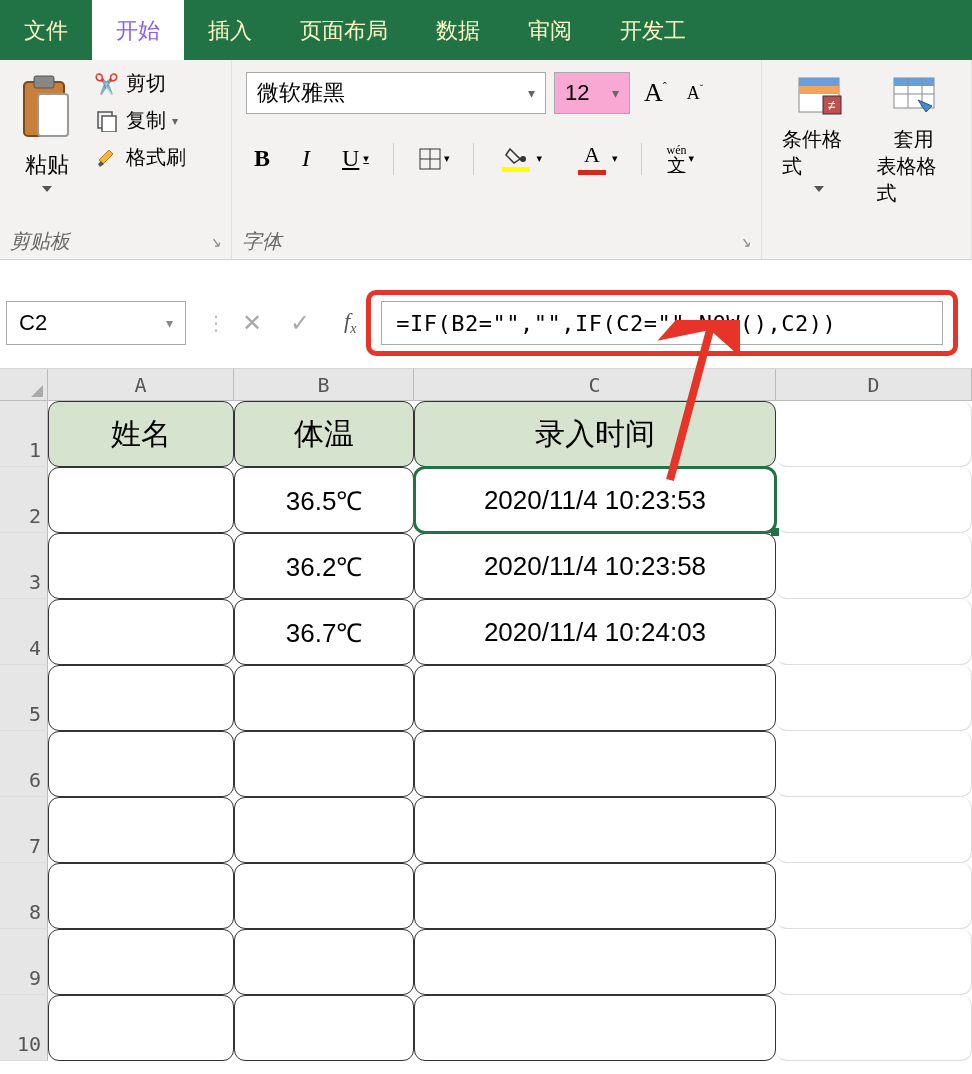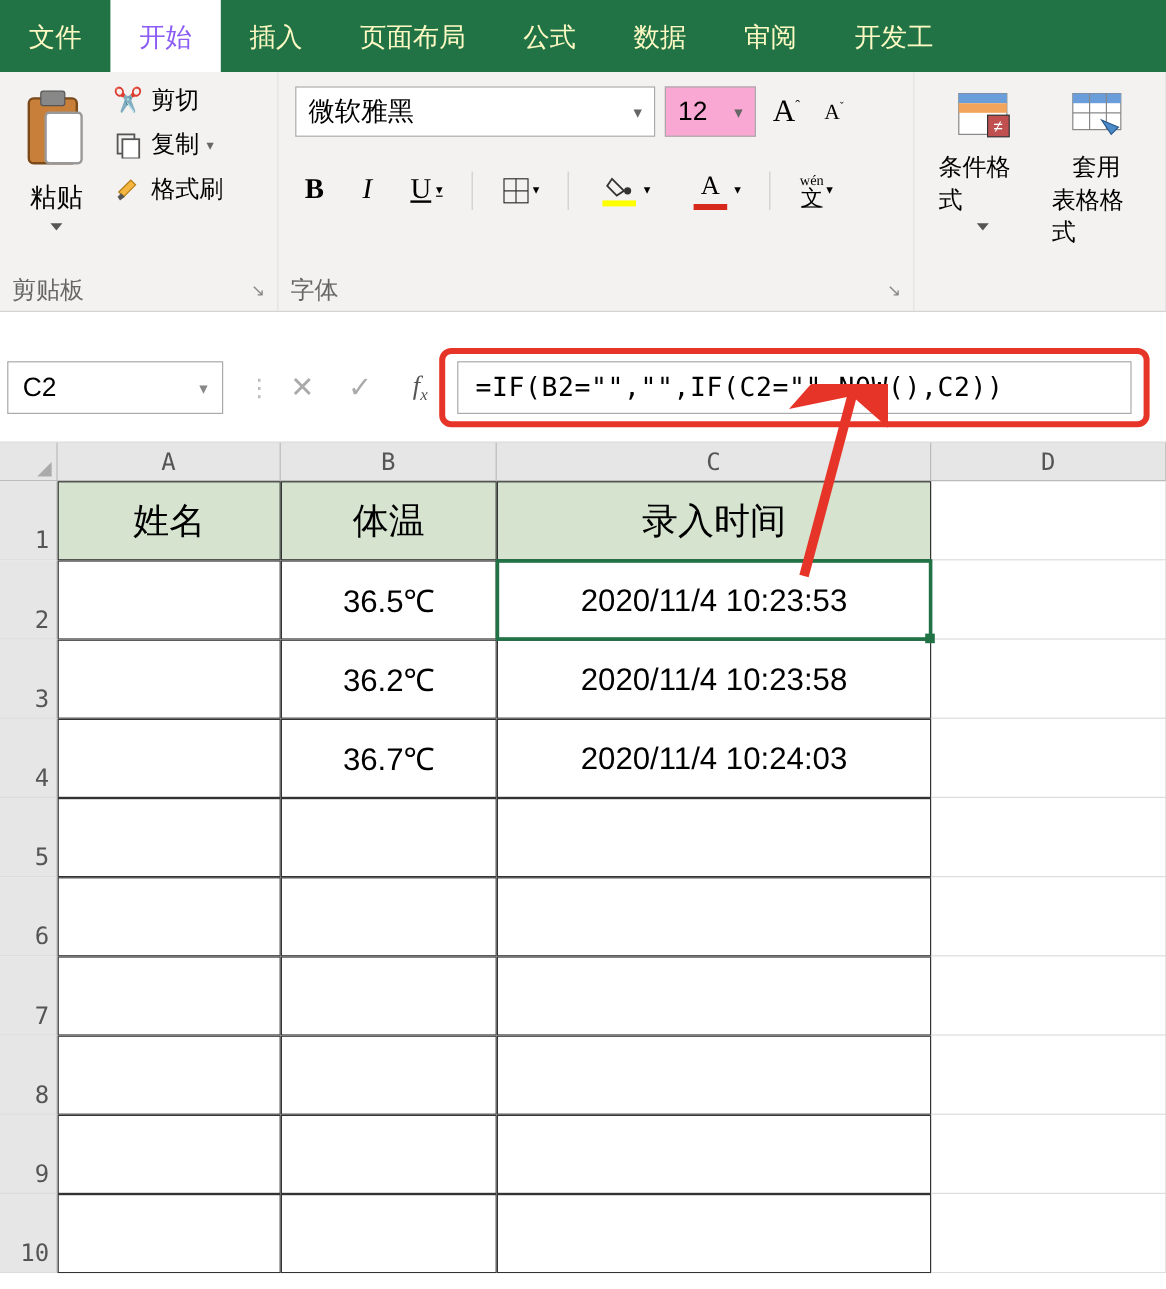--- a/index.html
+++ b/index.html
@@ -7,21 +7,21 @@
 
 
 .ribbon-tabs { background: #217346; display: flex; height: 60px; }
 .ribbon-tab { color: #fef9c3; font-size: 22px; padding: 16px 24px; cursor: pointer; white-space: nowrap; }
 .ribbon-tab.active { background: #fff; color: #8b5cf6; }
 
 
 .ribbon-body { background: #f3f2f1; border-bottom: 1px solid #d4d4d4; display: flex; height: 200px; }
 .ribbon-group { display: flex; flex-direction: column; padding: 8px 10px 4px; border-right: 1px solid #e1e1e1; }
 .group-content { flex: 1; display: flex; align-items: flex-start; }
-.group-label { text-align: center; font-size: 20px; color: #666; padding-top: 4px; display: flex; align-items: center; justify-content: center; }
+.group-label { text-align: center; font-size: 20px; color: #666; padding-top: 4px; display: flex; align-items: center; justify-content: center; font-style: italic; }
 .group-label .launcher { margin-left: auto; font-size: 14px; color: #888; }
 
 
 .paste-btn { display: flex; flex-direction: column; align-items: center; padding: 4px 8px; }
 .paste-icon { width: 58px; height: 72px; position: relative; }
 .paste-label { font-size: 22px; margin-top: 6px; }
 .dropdown-arrow { border-top: 6px solid #555; border-left: 5px solid transparent; border-right: 5px solid transparent; margin-top: 6px; }
 .clip-right { display: flex; flex-direction: column; gap: 6px; margin-left: 6px; }
 .clip-item { display: flex; align-items: center; font-size: 20px; padding: 2px 4px; gap: 6px; }
 .mini-icon { width: 26px; height: 26px; display: inline-flex; align-items: center; justify-content: center; }
@@ -65,39 +65,38 @@
 .col-hdr-row { display: flex; background: #e6e6e6; height: 32px; border-bottom: 1px solid #bbb; }
 .corner { width: 48px; border-right: 1px solid #bbb; background: #e6e6e6; position: relative; }
 .corner::after { content: ""; position: absolute; right: 4px; bottom: 3px; border-right: 12px solid #aaa; border-top: 12px solid transparent; }
 .col-hdr { border-right: 1px solid #bbb; display: flex; align-items: center; justify-content: center; font-size: 20px; color: #555; font-family: Consolas, monospace; }
 .col-A { width: 186px; }
 .col-B { width: 180px; }
 .col-C { width: 362px; }
 .col-D { width: 196px; }
 .grid-row { display: flex; height: 66px; }
 .row-hdr { width: 48px; border-right: 1px solid #bbb; border-bottom: 1px solid #ddd; background: #e6e6e6; display: flex; align-items: flex-end; justify-content: flex-end; padding: 0 6px 4px 0; font-size: 20px; color: #555; font-family: Consolas, monospace; }
-.cell { border-right: 1px solid #ddd; border-bottom: 1px solid #ddd; display: flex; align-items: center; justify-content: center; font-size: 26px; padding: 0 8px; }
+.cell { border-right: 1px solid #ddd; border-bottom: 1px solid #ddd; display: flex; align-items: center; justify-content: center; font-size: 26px; padding: 0 8px; border-radius: 11px; }
 .hdr-cell { background: #d5e3cf; font-weight: 500; font-size: 30px; border: 1px solid #333 !important; }
 .data-cell { border: 1px solid #333 !important; background: #fff; font-size: 26px; }
 .empty-data { border: 1px solid #333 !important; background: #fff; }
 .selected-cell { outline: 3px solid #217346; outline-offset: -2px; position: relative; z-index: 2; }
 .fill-handle { position: absolute; right: -4px; bottom: -4px; width: 8px; height: 8px; background: #217346; }
 
 
 .arrow-svg { position: absolute; left: 620px; top: 320px; z-index: 50; pointer-events: none; }
 </style>
 </head>
 <body>
 
 <div class="ribbon-tabs">
   <div class="ribbon-tab">文件</div>
   <div class="ribbon-tab active">开始</div>
   <div class="ribbon-tab">插入</div>
   <div class="ribbon-tab">页面布局</div>
-  <div class="ribbon-tab">公式</div>
   <div class="ribbon-tab">数据</div>
   <div class="ribbon-tab">审阅</div>
   <div class="ribbon-tab">开发工</div>
 </div>
 
 <div class="ribbon-body">
 
   <div class="ribbon-group" style="width:232px">
     <div class="group-content">
       <div class="paste-btn">

